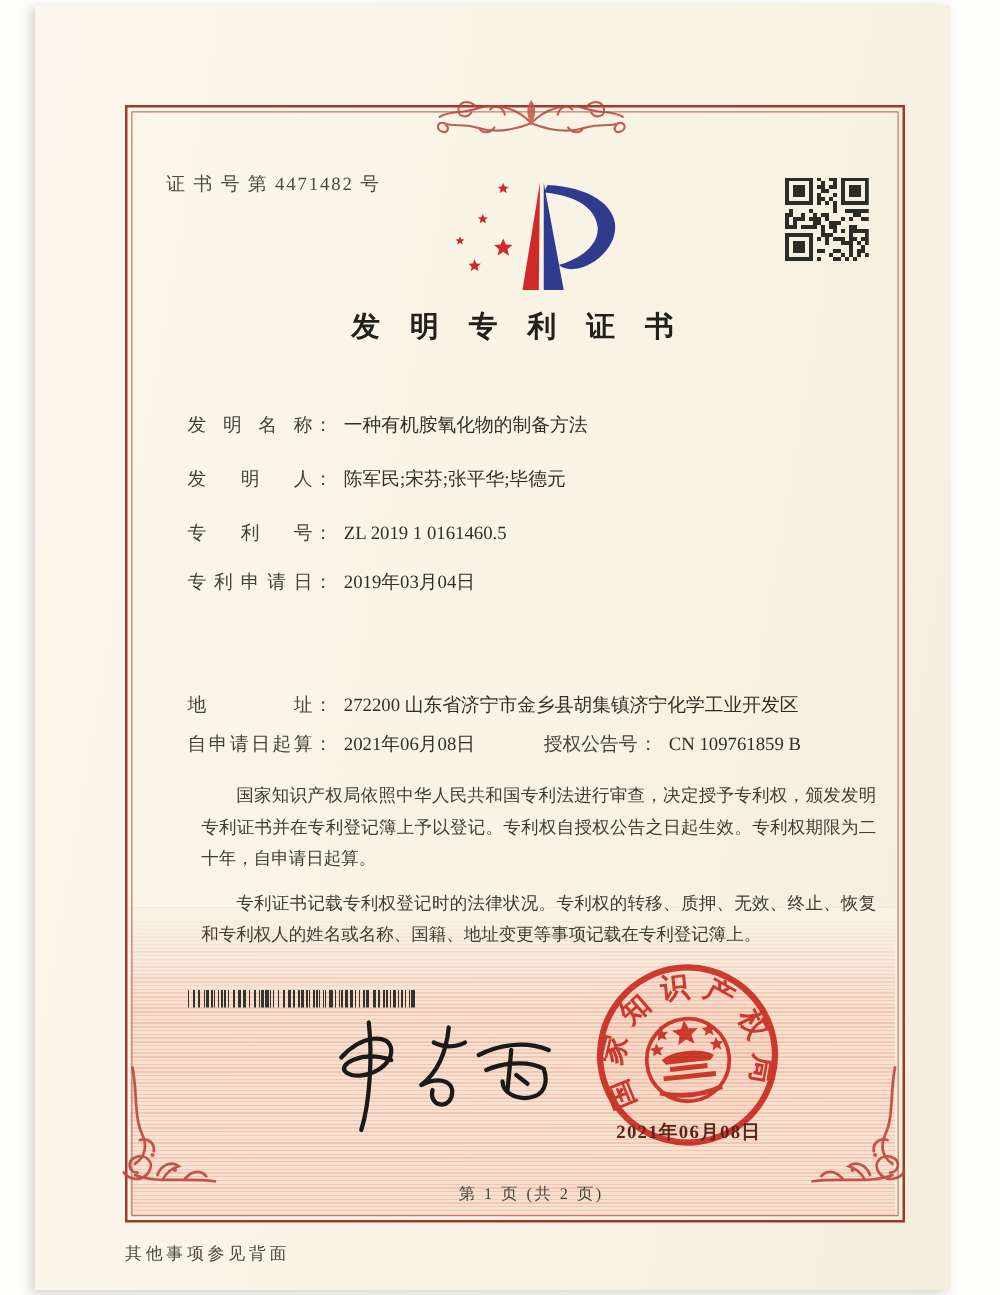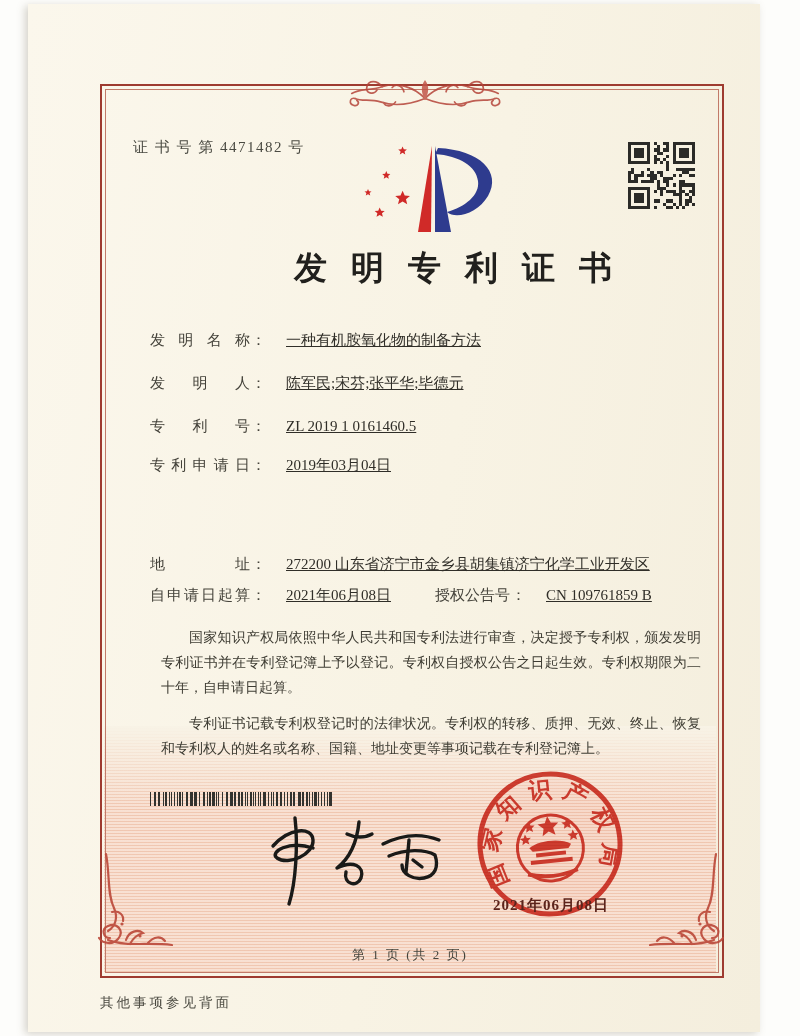--- a/index.html
+++ b/index.html
@@ -15,40 +15,40 @@
   .pinkband{position:absolute;left:76px;top:722px;width:612px;height:246px;
     background:repeating-linear-gradient(0deg,#efc2ab 0 1px,#f8ded0 1px 3px);
     opacity:.9;}
   .pinkfade{position:absolute;left:76px;top:722px;width:612px;height:80px;
     background:linear-gradient(to bottom,#f8f3e6 0%,rgba(248,243,230,0) 100%);}
   .certno{position:absolute;left:105px;top:134px;font-size:15px;color:#4a4a42;
     letter-spacing:1.5px;}
   .logo{position:absolute;left:320px;top:130px;width:165px;height:102px;}
   .qr{position:absolute;left:600px;top:138px;width:67px;height:67px;}
   .title{position:absolute;left:72px;top:242px;width:620px;text-align:center;
-    font-size:33px;font-weight:600;color:#21201d;letter-spacing:24px;text-indent:24px;padding-left:43px;}
+    font-size:23px;font-weight:600;color:#21201d;letter-spacing:24px;text-indent:24px;}
   .frow{position:absolute;left:122px;white-space:nowrap;font-size:15px;color:#3a382f;}
   .flabel{display:inline-block;width:100px;text-align:justify;text-align-last:justify;
     color:#44423a;}
   .fcolon{margin-left:1px;color:#44423a;}
-  .fvalue{margin-left:20px;color:#302e28;text-decoration:underline;}
+  .fvalue{margin-left:9px;color:#302e28;}
   .grant2{position:absolute;left:285px;top:0;white-space:nowrap;}
   .paras{position:absolute;left:122px;top:610px;width:562px;font-size:14px;
     line-height:25px;color:#3e3c33;text-align:justify;}
   .paras p{margin:11px;text-indent:2em;}
   .barcode{position:absolute;left:122px;top:788px;width:184px;height:14px;}
   .director{position:absolute;left:122px;top:838px;font-size:16px;color:#2e2c27;
     letter-spacing:2px;line-height:33px;}
   .sig{position:absolute;left:227px;top:806px;width:200px;height:100px;}
   .seal{position:absolute;left:437px;top:760px;width:170px;height:170px;
     opacity:.93;mix-blend-mode:multiply;}
   .sealdate{position:absolute;left:438px;top:892px;width:170px;text-align:center;
     font-size:15px;font-weight:700;color:#5c241c;letter-spacing:1px;}
   .pageinfo{position:absolute;left:72px;top:942px;width:620px;text-align:center;
-    font-size:13px;color:#45443b;letter-spacing:2px;}
+    font-size:13px;color:#45443b;letter-spacing:2px;padding-left:15px;}
   .backnote{position:absolute;left:72px;top:990px;width:620px;text-align:left;
     font-size:13.5px;color:#4a4940;letter-spacing:3px;}
   .flourish{position:absolute;left:317px;top:60px;width:160px;height:64px;}
   .corner{position:absolute;top:848px;width:80px;height:96px;}
   .corner.bl{left:68px;}
   .corner.br{left:618px;transform:scaleX(-1);}
 </style>
 </head>
 <body>
 

